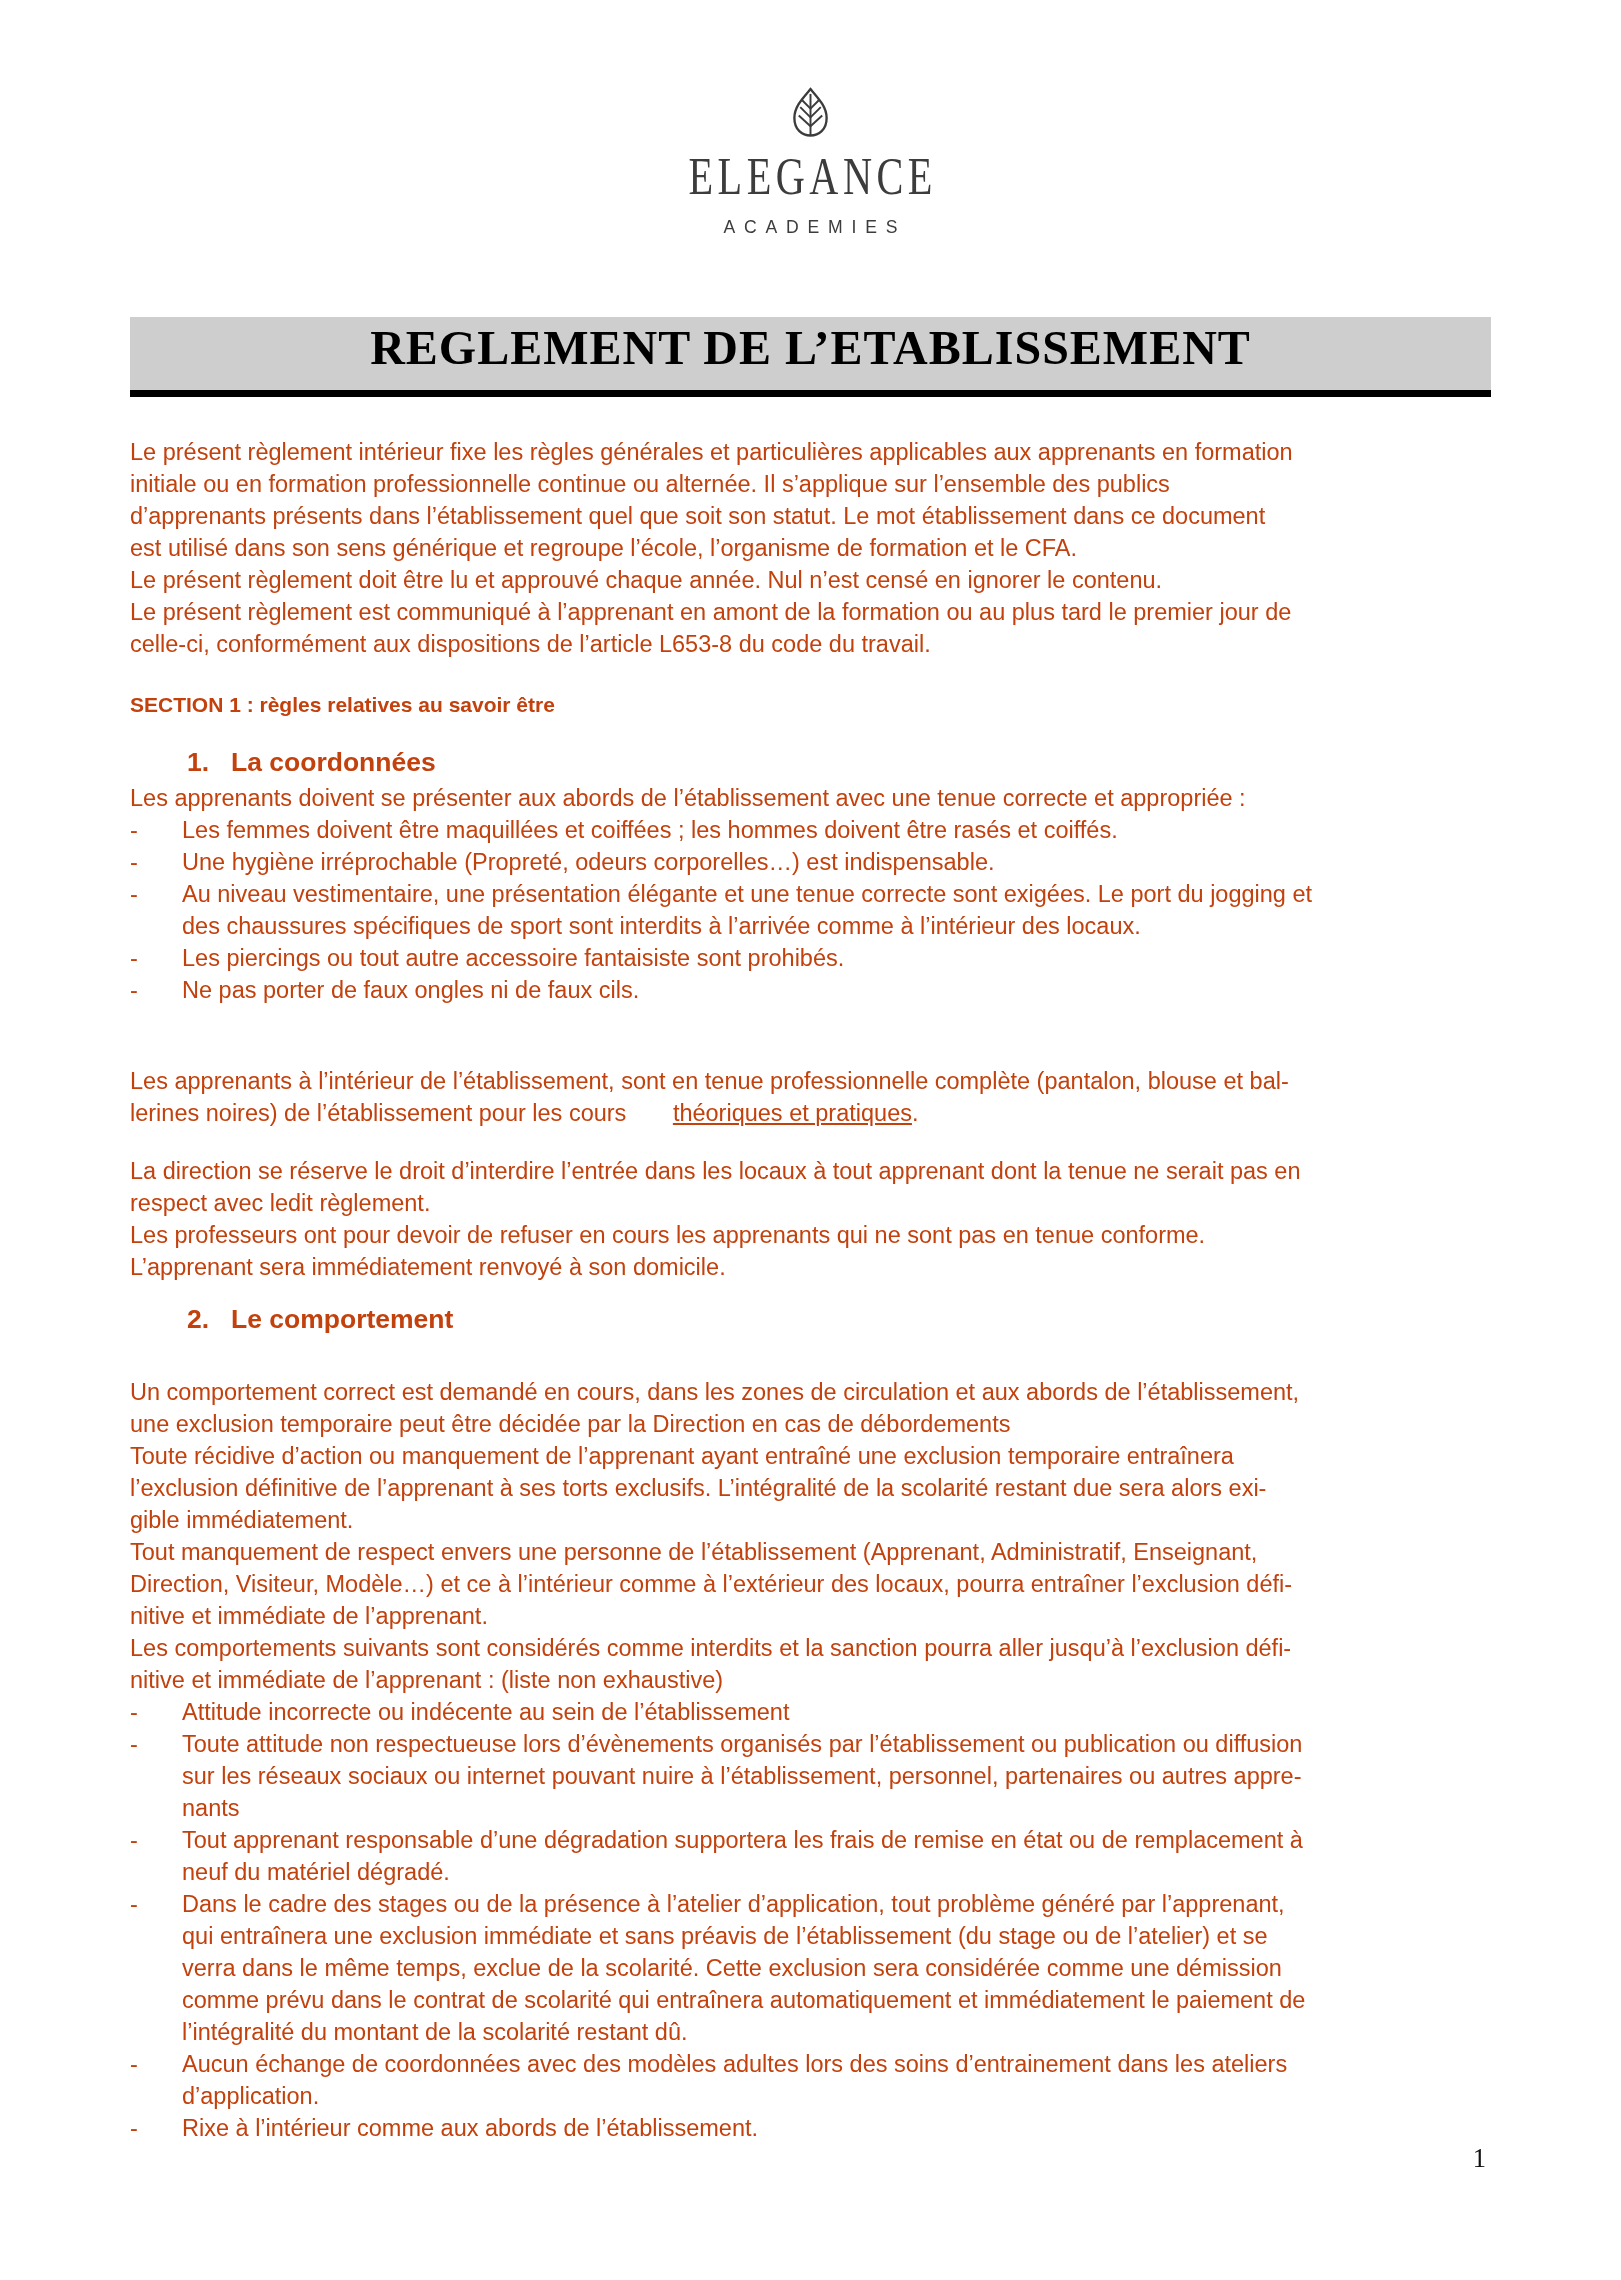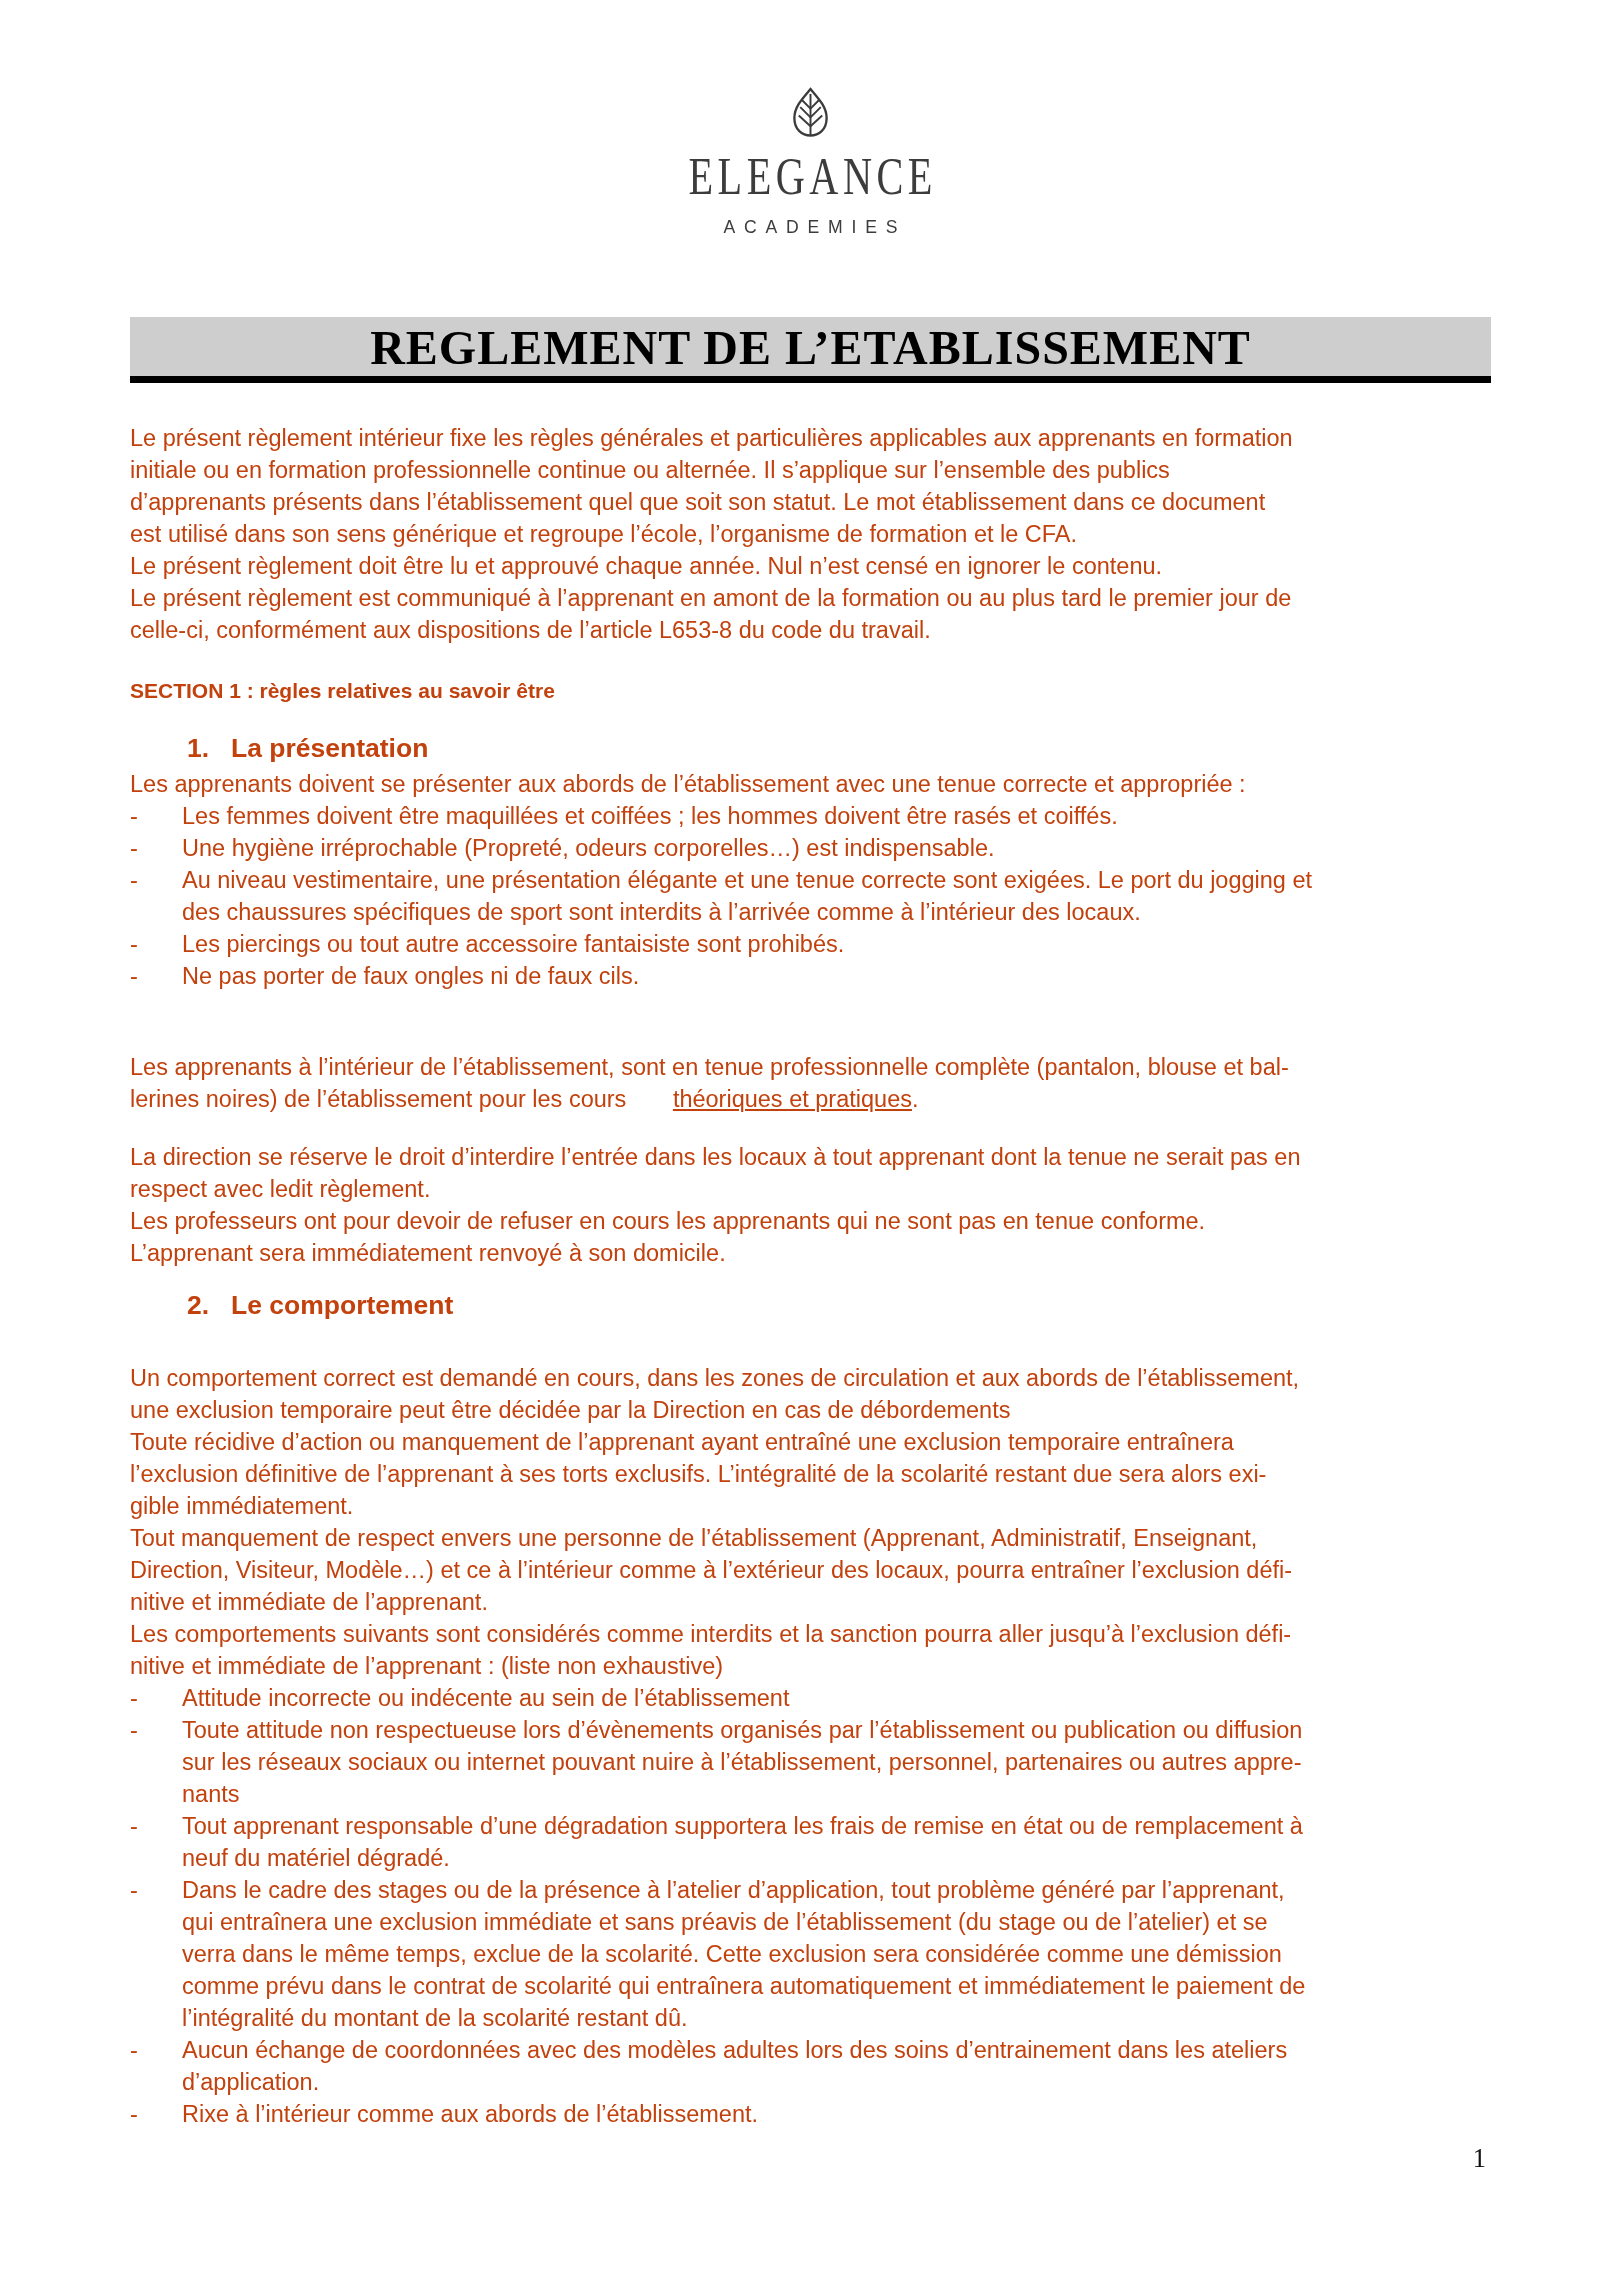--- a/index.html
+++ b/index.html
@@ -34,21 +34,21 @@
     font-size: 17.6px;
     line-height: 20.6px;
     letter-spacing: 8.8px;
     padding-left: 8.8px;
     color: #3c3c3c;
   }
 
   
   .title-banner {
     margin: 80px 130px 0 130px;
-    height: 66px;
+    height: 80px;
     background: #cecece;
     border-bottom: 7.8px solid #000000;
     text-align: center;
   }
   .doc-title {
     font-family: "Liberation Serif", serif;
     font-weight: bold;
     font-size: 48px;
     line-height: 61px;
     letter-spacing: 1px;
@@ -115,21 +115,21 @@
 initiale ou en formation professionnelle continue ou alternée. Il s’applique sur l’ensemble des publics
 d’apprenants présents dans l’établissement quel que soit son statut. Le mot établissement dans ce document
 est utilisé dans son sens générique et regroupe l’école, l’organisme de formation et le CFA.
 Le présent règlement doit être lu et approuvé chaque année. Nul n’est censé en ignorer le contenu.
 Le présent règlement est communiqué à l’apprenant en amont de la formation ou au plus tard le premier jour de
 celle-ci, conformément aux dispositions de l’article L653-8 du code du travail.</div>
 
   <div class="section-heading">SECTION 1 : règles relatives au savoir être</div>
 
   <div class="sub-heading sub-heading-1">
-    <span class="num">1.</span><span>La présentation</span>
+    <span class="num">1.</span><span>La coordonnées</span>
   </div>
 
   <div class="p">Les apprenants doivent se présenter aux abords de l’établissement avec une tenue correcte et appropriée :</div>
 
   <div class="list">
       <div class="li">
         <span class="dash">-</span>
         <span class="li-text">Les femmes doivent être maquillées et coiffées ; les hommes doivent être rasés et coiffés.</span>
       </div>
       <div class="li">

